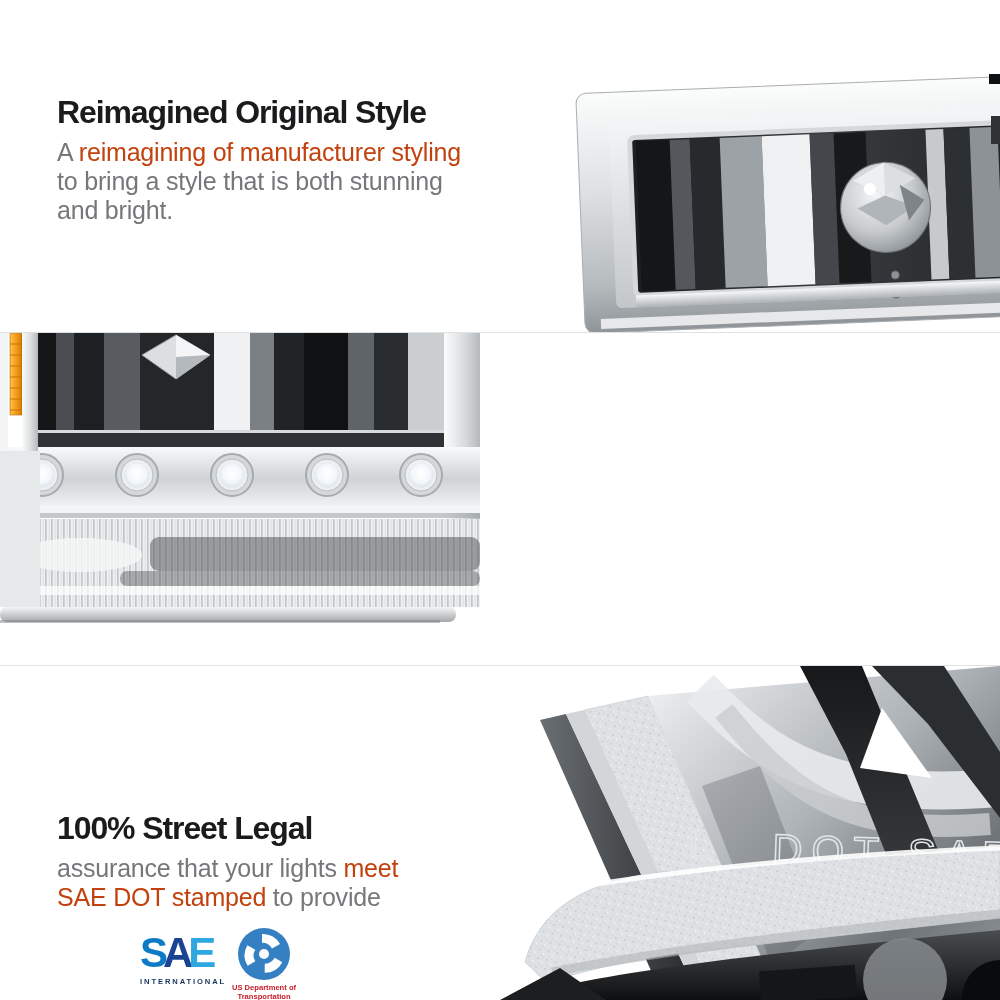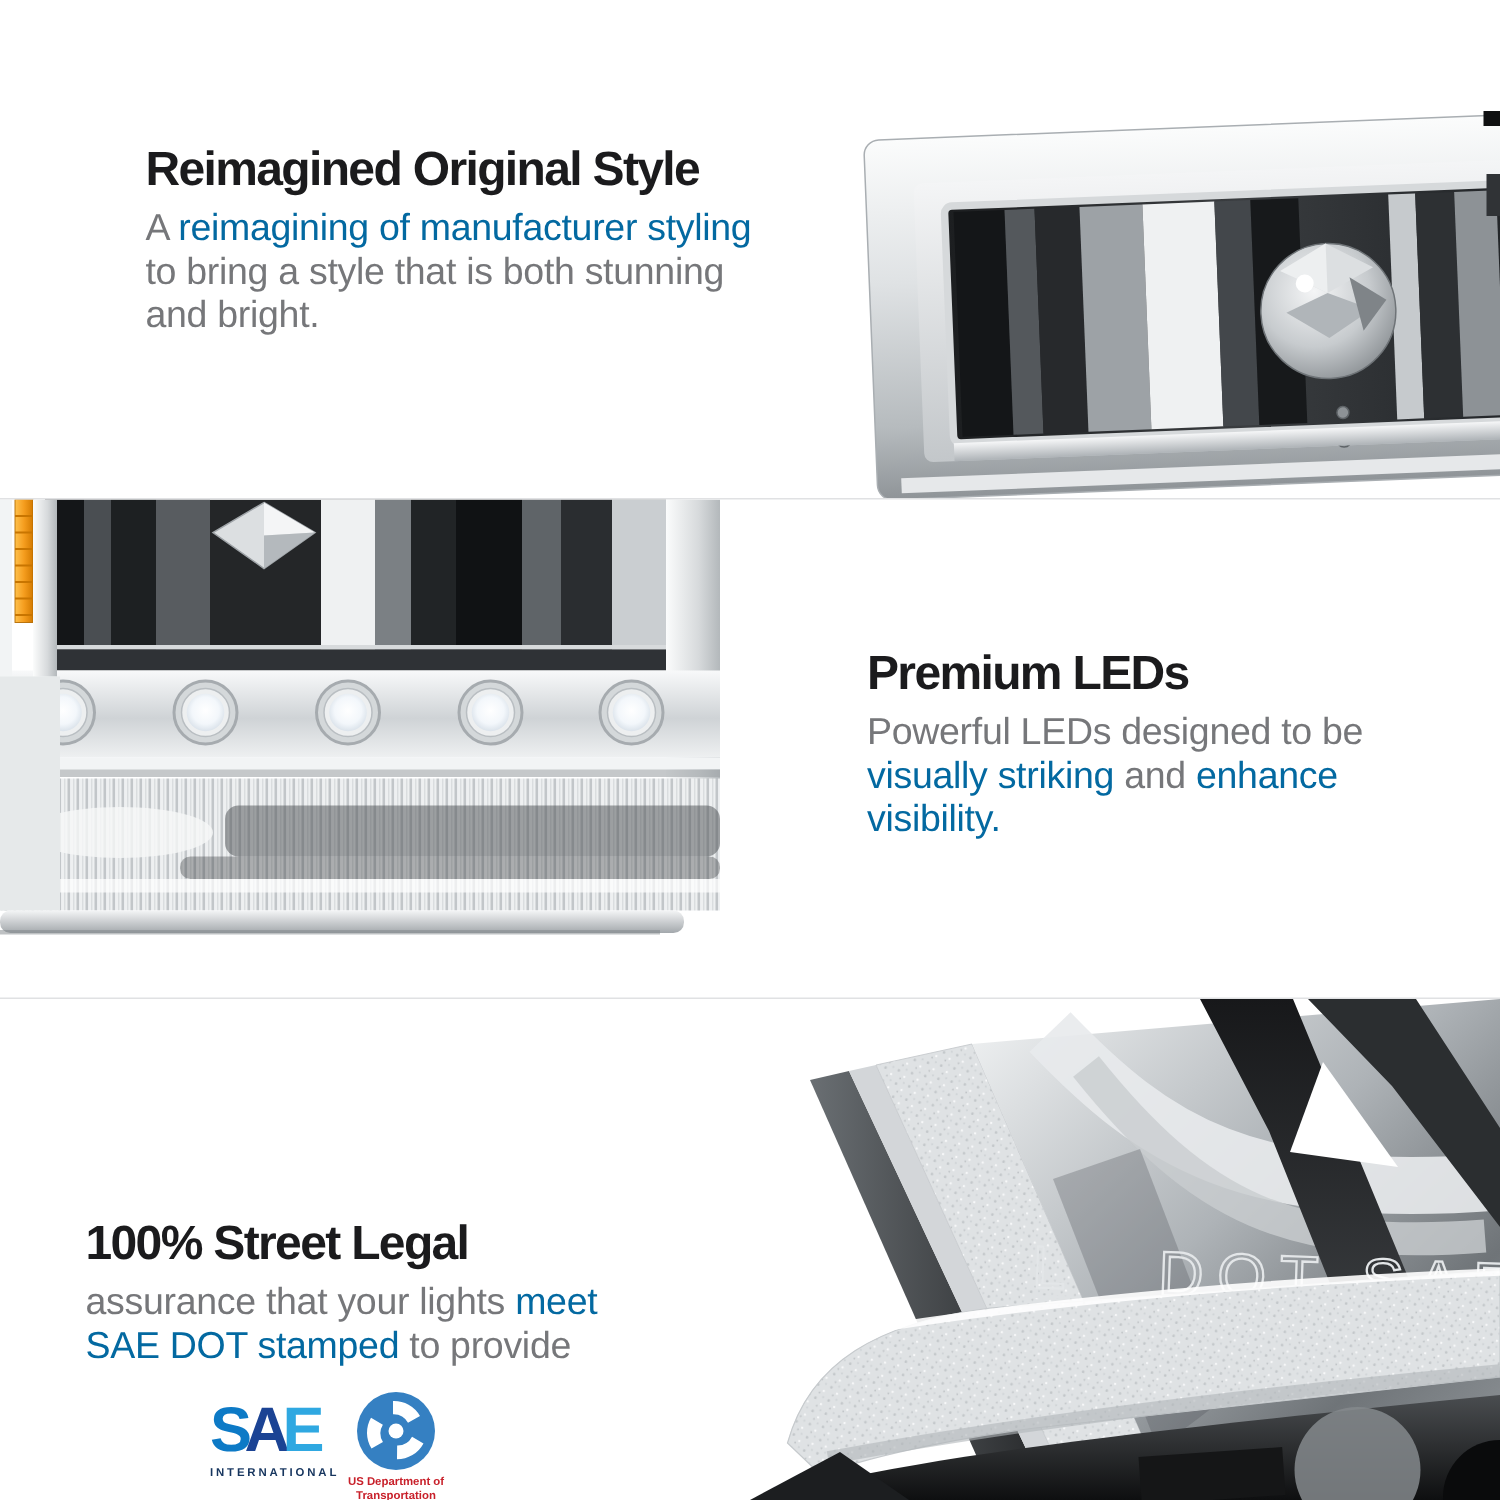--- a/index.html
+++ b/index.html
@@ -17,22 +17,22 @@
   .feature h2{
     margin:0;font-size:32px;line-height:36px;font-weight:700;
     color:#1b1b1d;letter-spacing:-1.1px;white-space:pre;
   }
   .feature .body{margin-top:8px;}
   .feature p{
     margin:0;font-size:25px;line-height:29px;font-weight:400;
     color:#76777a;letter-spacing:-0.2px;white-space:pre;
   }
   .tone-gray{color:#76777a;}
-  .tone-red{color:#0369a1;}
-  .f1{left:57px;top:94px;margin-left:40px;}
+  .tone-red{color:#c2410c;}
+  .f1{left:57px;top:94px;}
   .f2{left:578px;top:430px;}
   .f3{left:57px;top:762px;margin-top:48px;}
   
   .logo{position:absolute;}
   .sae-logo{left:138px;top:929px;}
   .dot-logo{left:232px;top:927px;}
   
   .photo{position:absolute;display:block;}
   .photoA{left:540px;top:66px;width:460px;height:266px;}
   .photoB{left:0px;top:333px;width:480px;height:300px;}
@@ -273,28 +273,20 @@
 
   <section class="feature f1">
     <h2>Reimagined Original Style</h2>
     <div class="body">
       <p><span class="tone-gray">A </span><span class="tone-red">reimagining of manufacturer styling</span></p>
       <p><span class="tone-gray">to bring a style that is both stunning</span></p>
       <p><span class="tone-gray">and bright.</span></p>
     </div>
   </section>
 
-  <section class="feature f2">
-    <h2>Premium LEDs</h2>
-    <div class="body">
-      <p><span class="tone-gray">Powerful LEDs designed to be</span></p>
-      <p><span class="tone-red">visually striking</span><span class="tone-gray"> and </span><span class="tone-red">enhance</span></p>
-      <p><span class="tone-red">visibility.</span></p>
-    </div>
-  </section>
 
   <section class="feature f3">
     <h2>100% Street Legal</h2>
     <div class="body">
       <p><span class="tone-gray">assurance that your lights </span><span class="tone-red">meet</span></p>
       <p><span class="tone-red">SAE DOT stamped</span><span class="tone-gray"> to provide</span></p>
     </div>
   </section>
 
   <svg class="logo sae-logo" width="94" height="60" viewBox="0 0 94 60" aria-hidden="true">

